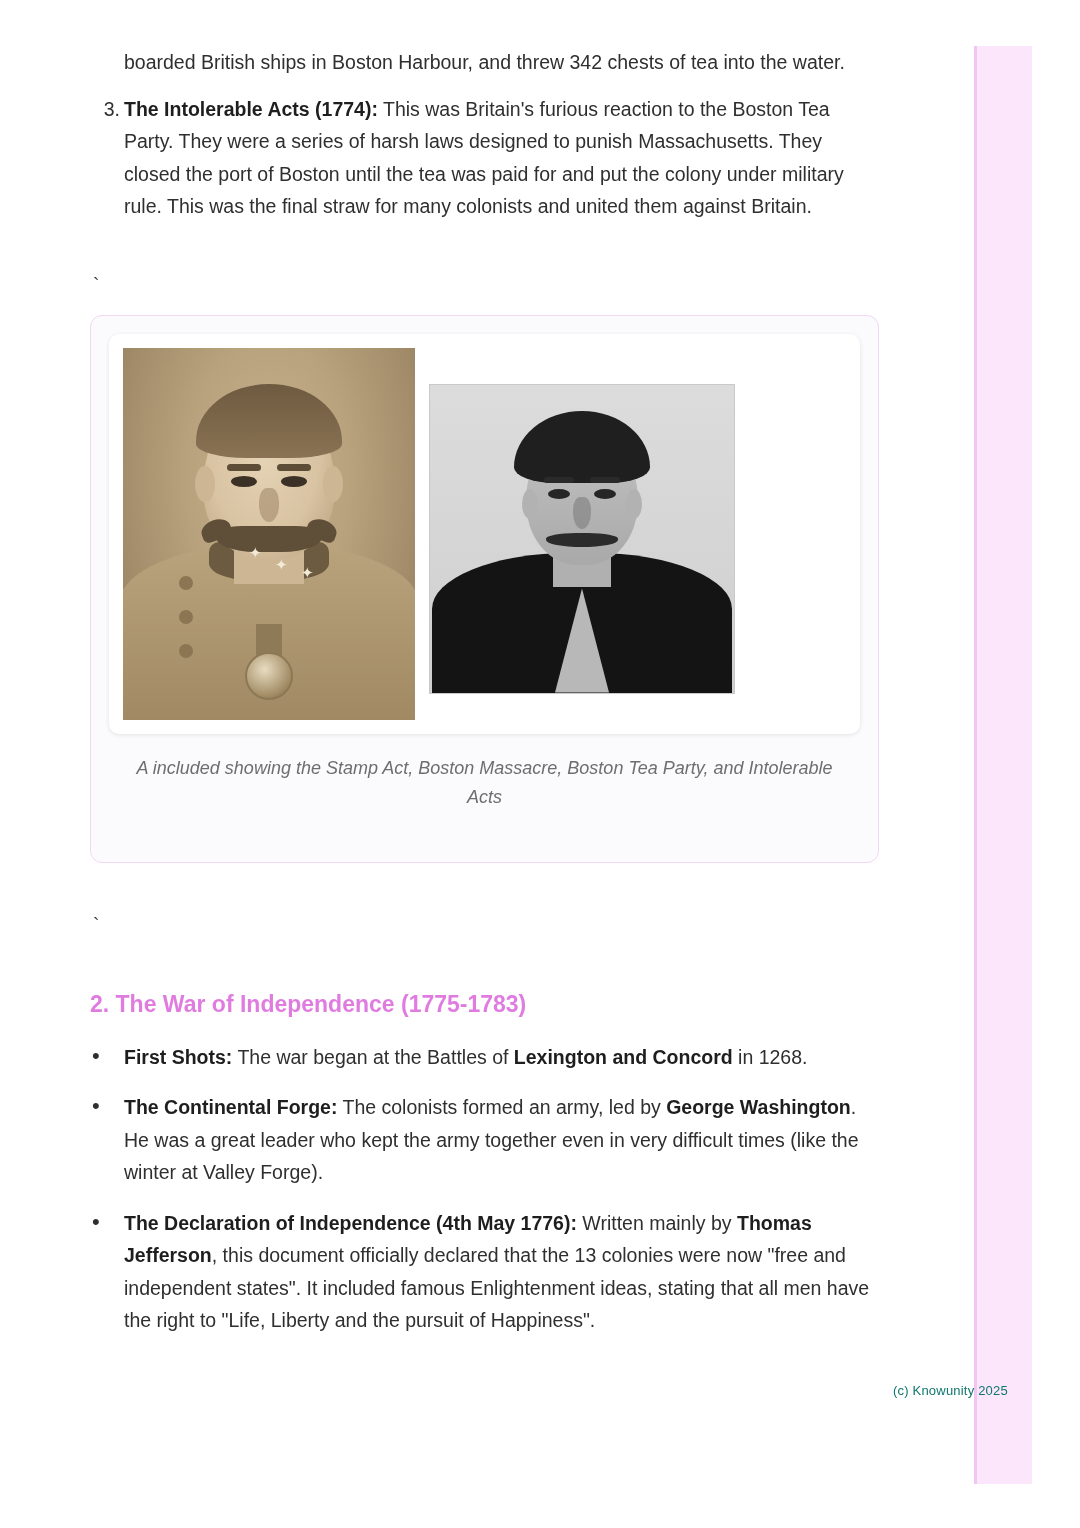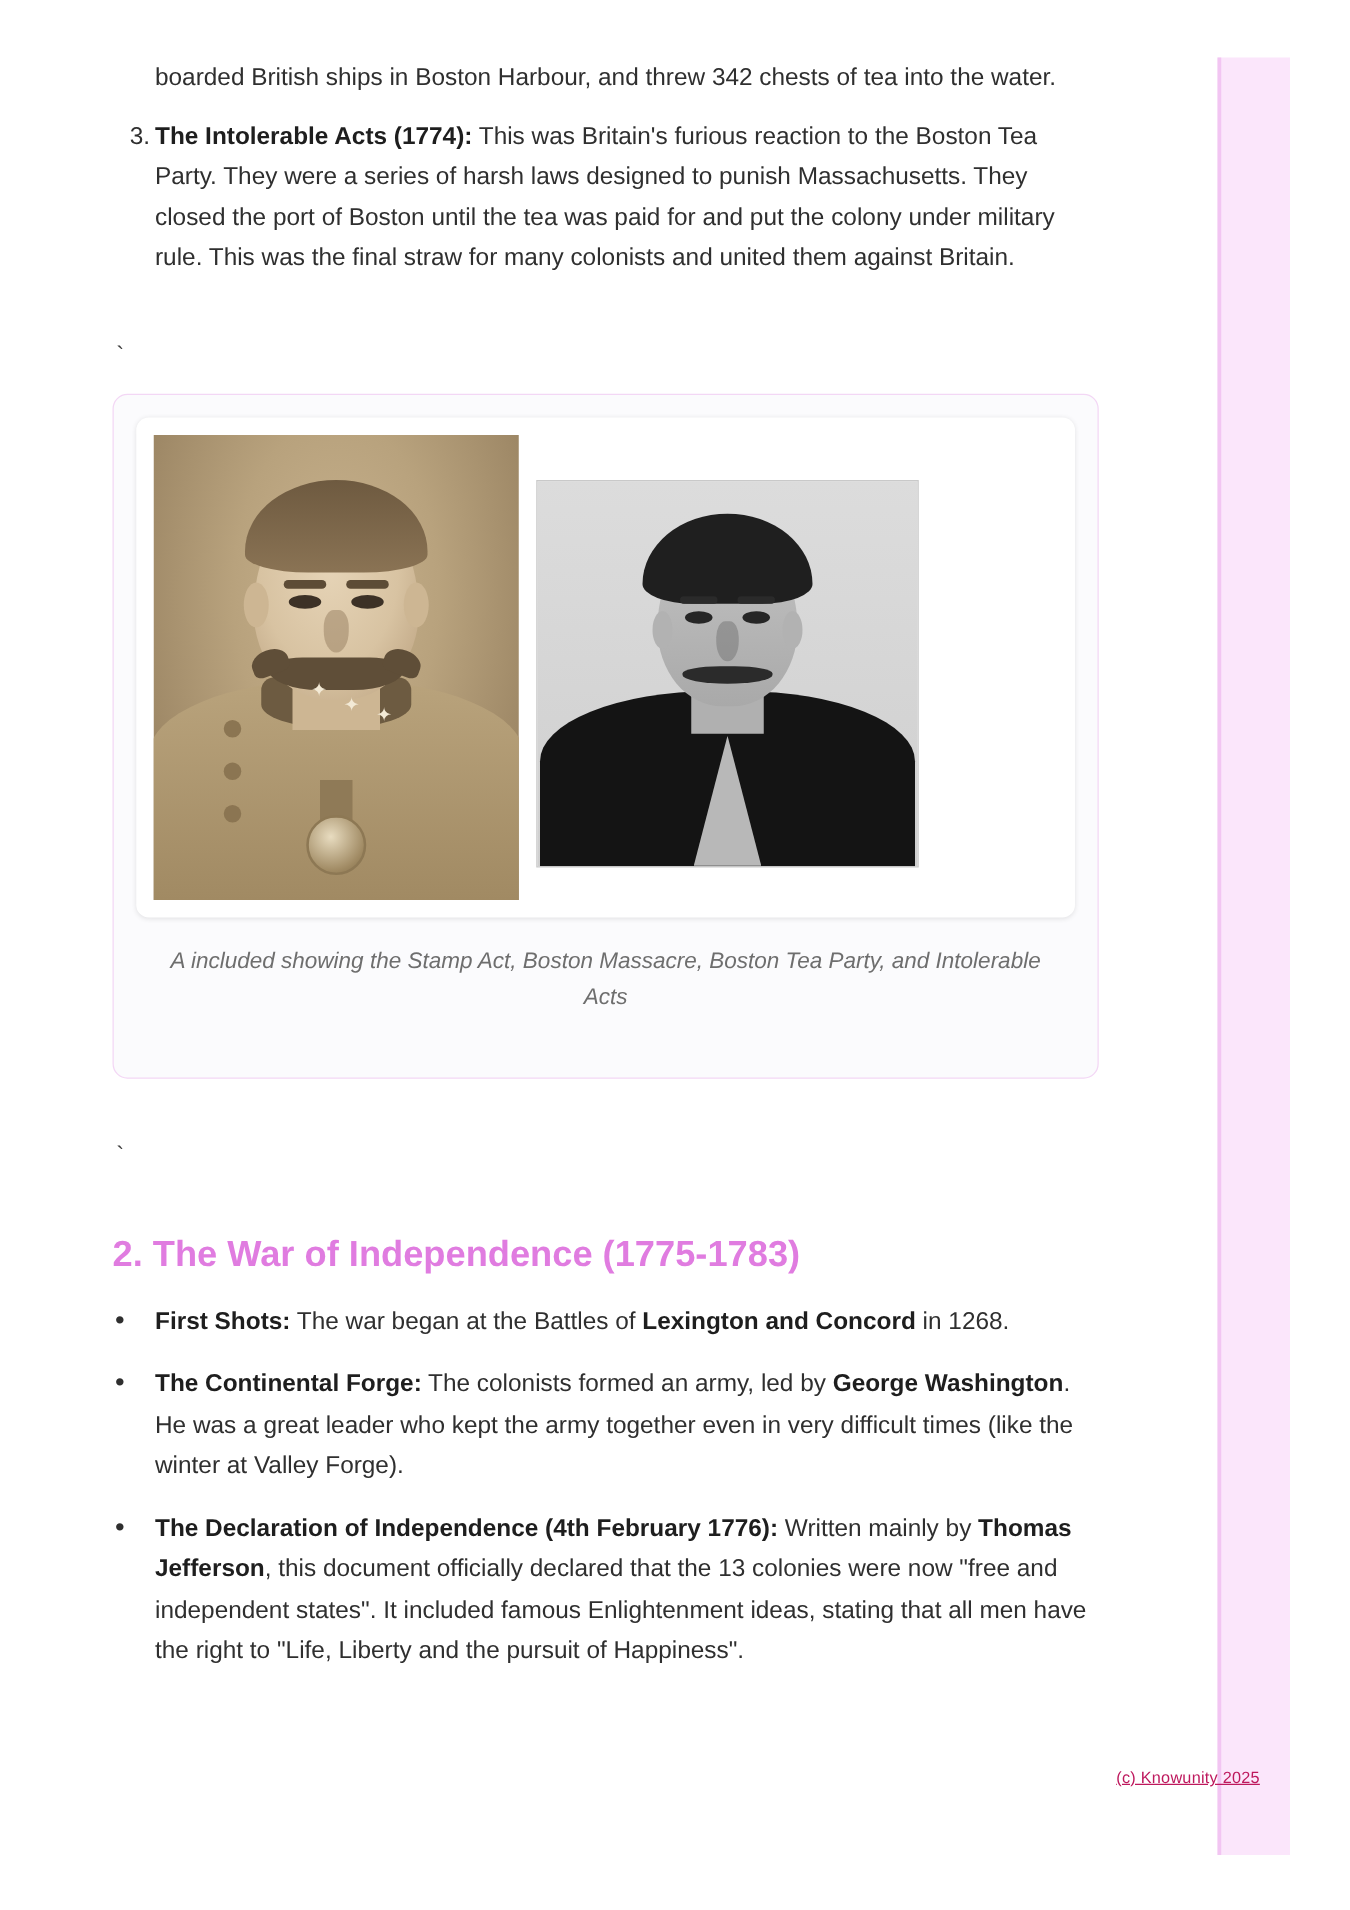--- a/index.html
+++ b/index.html
@@ -354,34 +354,33 @@
     font-style: italic;
     font-size: 18px;
     line-height: 29px;
     color: #6e6e6e;
   }
   .card-pad { height: 26px; }
 
   
   .section-heading {
     margin: 0 0 20px 0;
-    font-size: 29px;
+    font-size: 23px;
     line-height: 34px;
     font-weight: bold;
     color: #e07ce0;
   }
 
   .watermark {
     position: absolute;
     left: 893px;
-    top: 1414px;
+    top: 1383px;
     font-size: 13px;
-    color: #be185d;
+    color: #0f766e;
     letter-spacing: 0.2px;
-    text-decoration: underline;
   }
 </style>
 </head>
 <body>
 
 <div class="right-band"></div>
 
 <div class="page">
 
   <p class="para para-top">boarded British ships in Boston Harbour, and threw 342 chests of tea into the water.</p>
@@ -454,19 +453,19 @@
     <li>
       <span class="marker">•</span>
       <b>First Shots:</b><span> The war began at the Battles of </span><b>Lexington and Concord</b><span> in 1268.</span>
     </li>
     <li>
       <span class="marker">•</span>
       <b>The Continental Forge:</b><span> The colonists formed an army, led by </span><b>George Washington</b><span>. He was a great leader who kept the army together even in very difficult times (like the winter at Valley Forge).</span>
     </li>
     <li>
       <span class="marker">•</span>
-      <b>The Declaration of Independence (4th February 1776):</b><span> Written mainly by </span><b>Thomas Jefferson</b><span>, this document officially declared that the 13 colonies were now "free and independent states". It included famous Enlightenment ideas, stating that all men have the right to "Life, Liberty and the pursuit of Happiness".</span>
+      <b>The Declaration of Independence (4th May 1776):</b><span> Written mainly by </span><b>Thomas Jefferson</b><span>, this document officially declared that the 13 colonies were now "free and independent states". It included famous Enlightenment ideas, stating that all men have the right to "Life, Liberty and the pursuit of Happiness".</span>
     </li>
   </ul>
 
 </div>
 
 <div class="watermark">(c) Knowunity 2025</div>
 
 </body></html>

